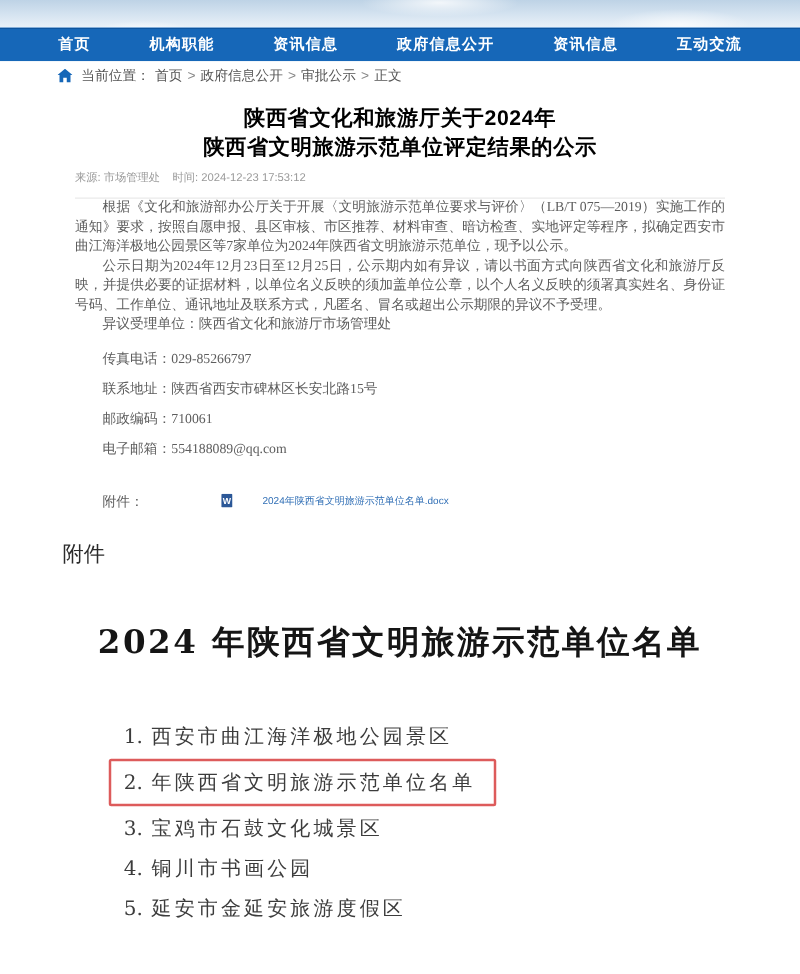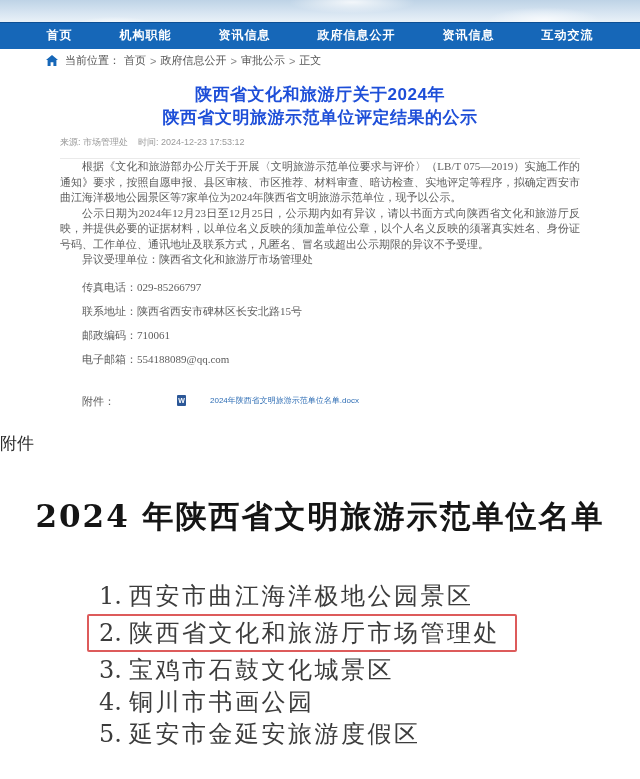--- a/index.html
+++ b/index.html
@@ -57,21 +57,21 @@
   }
   .breadcrumb .home-ic{display:inline-flex;margin-right:3px;}
   .breadcrumb .seg{color:#555;cursor:pointer;}
   .breadcrumb .sep{color:#888;}
   
   .article{padding:11px 60px 0 60px;}
   .article-title{
     text-align:center;
     font-size:17px;
     font-weight:bold;
-    color:#1d4ed8;
+    color:#000000;
     line-height:23px;
     letter-spacing:.5px;
   }
   .article-meta{
     text-align:left;
     font-size:9px;
     color:#9a9a9a;
     margin-top:7px;
     padding-bottom:9px;
     border-bottom:1px solid #eaeaea;
@@ -107,34 +107,35 @@
     color:var(--link-blue);
     font-size:8px;
     cursor:pointer;
     font-family:"Liberation Sans",sans-serif;
   }
   
   .doc-section{margin-top:23px;}
   .doc-heading{
     font-size:17px;
     color:#2b2b2b;
+    padding-left:50px;
     font-family:"Liberation Sans",sans-serif;
   }
   .doc-title{
     text-align:center;
     margin-top:41px;
-    font-size:31px;
+    font-size:26px;
     font-weight:bold;
     color:#151515;
     letter-spacing:2px;
     font-family:"DejaVu Serif","Liberation Serif",serif;
   }
   .doc-list{margin-top:42px;padding-left:99px;}
   .doc-item{
-    font-size:24px;
+    font-size:16px;
     color:#3c3c3c;
     letter-spacing:2.5px;
     line-height:32px;
     font-family:"DejaVu Serif","Liberation Serif",serif;
     white-space:nowrap;
   }
   .doc-item .num{margin-right:7px;letter-spacing:0;}
   .item-inner{display:inline-block;}
   .item-inner.boxed{
     border:2px solid var(--hl-red);
@@ -210,21 +211,21 @@
 
 <div class="doc-section">
   <div class="doc-heading">附件</div>
   <div class="doc-title">2024 年陕西省文明旅游示范单位名单</div>
 
   <div class="doc-list">
     <div class="doc-item">
       <span class="item-inner"><span class="num">1.</span><span>西安市曲江海洋极地公园景区</span></span>
     </div>
     <div class="doc-item">
-      <span class="item-inner boxed"><span class="num">2.</span><span>陕西省文化和旅游厅市场管理处</span></span>
+      <span class="item-inner boxed"><span class="num">2.</span><span>年陕西省文明旅游示范单位名单</span></span>
     </div>
     <div class="doc-item">
       <span class="item-inner"><span class="num">3.</span><span>宝鸡市石鼓文化城景区</span></span>
     </div>
     <div class="doc-item">
       <span class="item-inner"><span class="num">4.</span><span>铜川市书画公园</span></span>
     </div>
     <div class="doc-item">
       <span class="item-inner"><span class="num">5.</span><span>延安市金延安旅游度假区</span></span>
     </div>

